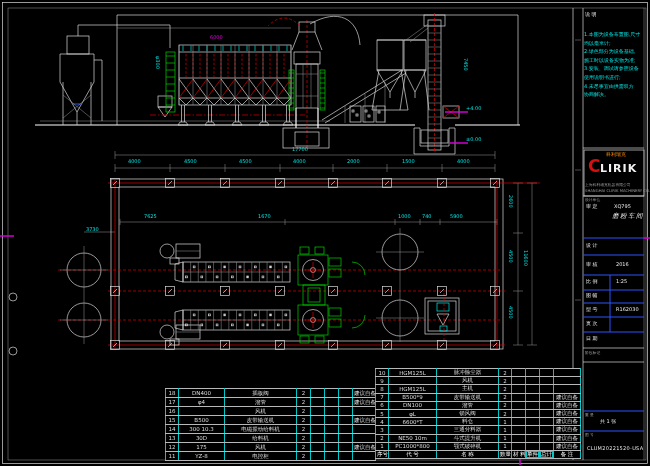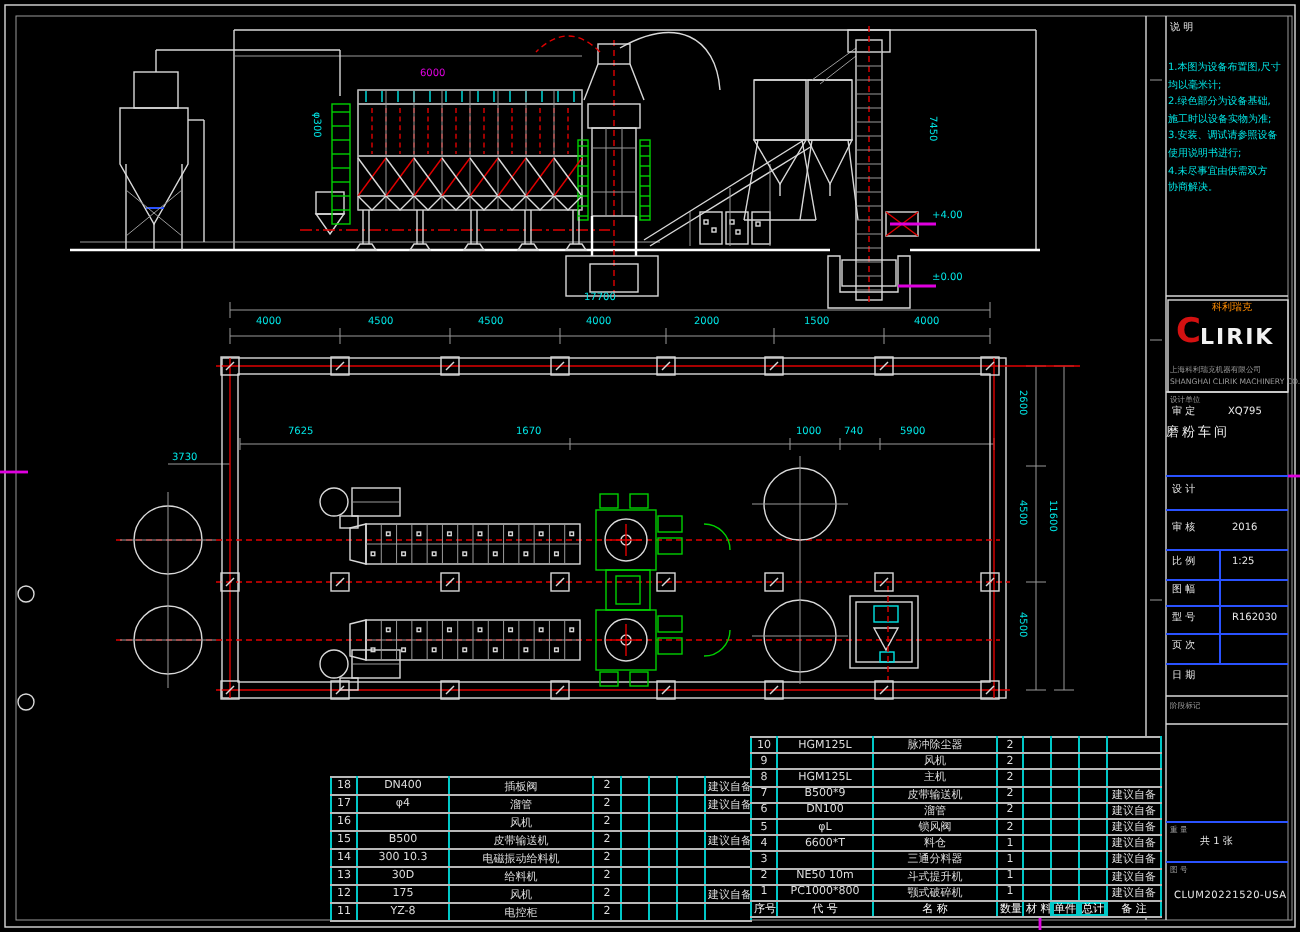--- a/index.html
+++ b/index.html
@@ -21,21 +21,21 @@
   .lab.v{writing-mode:vertical-rl;}
   .tb{position:absolute;left:0;top:0;z-index:3;width:650px;height:466px;pointer-events:none;}
   .tb span{position:absolute;white-space:nowrap;line-height:1;}
   .t-wh{color:#e8e8e8;font-size:5px;}
   .t-gy{color:#9a9a9a;font-size:3.8px;}
   .notes{position:absolute;left:584px;top:30px;width:60px;z-index:3;color:#00e5e5;
     font-size:5px;line-height:8.6px;text-align:left;}
   .logo-c{color:#d41111;font-size:17px;font-weight:bold;}
   .logo-rest{color:#f2f2f2;font-size:11px;font-weight:bold;letter-spacing:1px;}
   .logo-cn{color:#ff8c00;font-size:5px;}
-  .title-big{color:#f0f0f0;font-size:6.5px;letter-spacing:1.5px;width:61px;text-align:left;}
+  .title-big{color:#f0f0f0;font-size:6.5px;letter-spacing:1.5px;width:61px;text-align:right;font-style:italic;}
   .bom{position:absolute;border-collapse:collapse;table-layout:fixed;background:#000;z-index:3;
     border:1px solid #ffffff;}
   .bom td{border-left:1px solid #00c8c8;border-right:1px solid #00c8c8;
     border-top:1px solid #b8b8b8;border-bottom:1px solid #b8b8b8;
     font-size:5.5px;color:#dddddd;padding:0 1px;white-space:nowrap;overflow:hidden;text-align:center;}
   #bomL td{height:8px;}
   #bomR td{height:7.2px;}
   .bom tr.hdr td{height:9px;color:#ffffff;}
   .bom td.cy{box-shadow:inset 0 0 0 1px #00c8c8;}
 </style>

